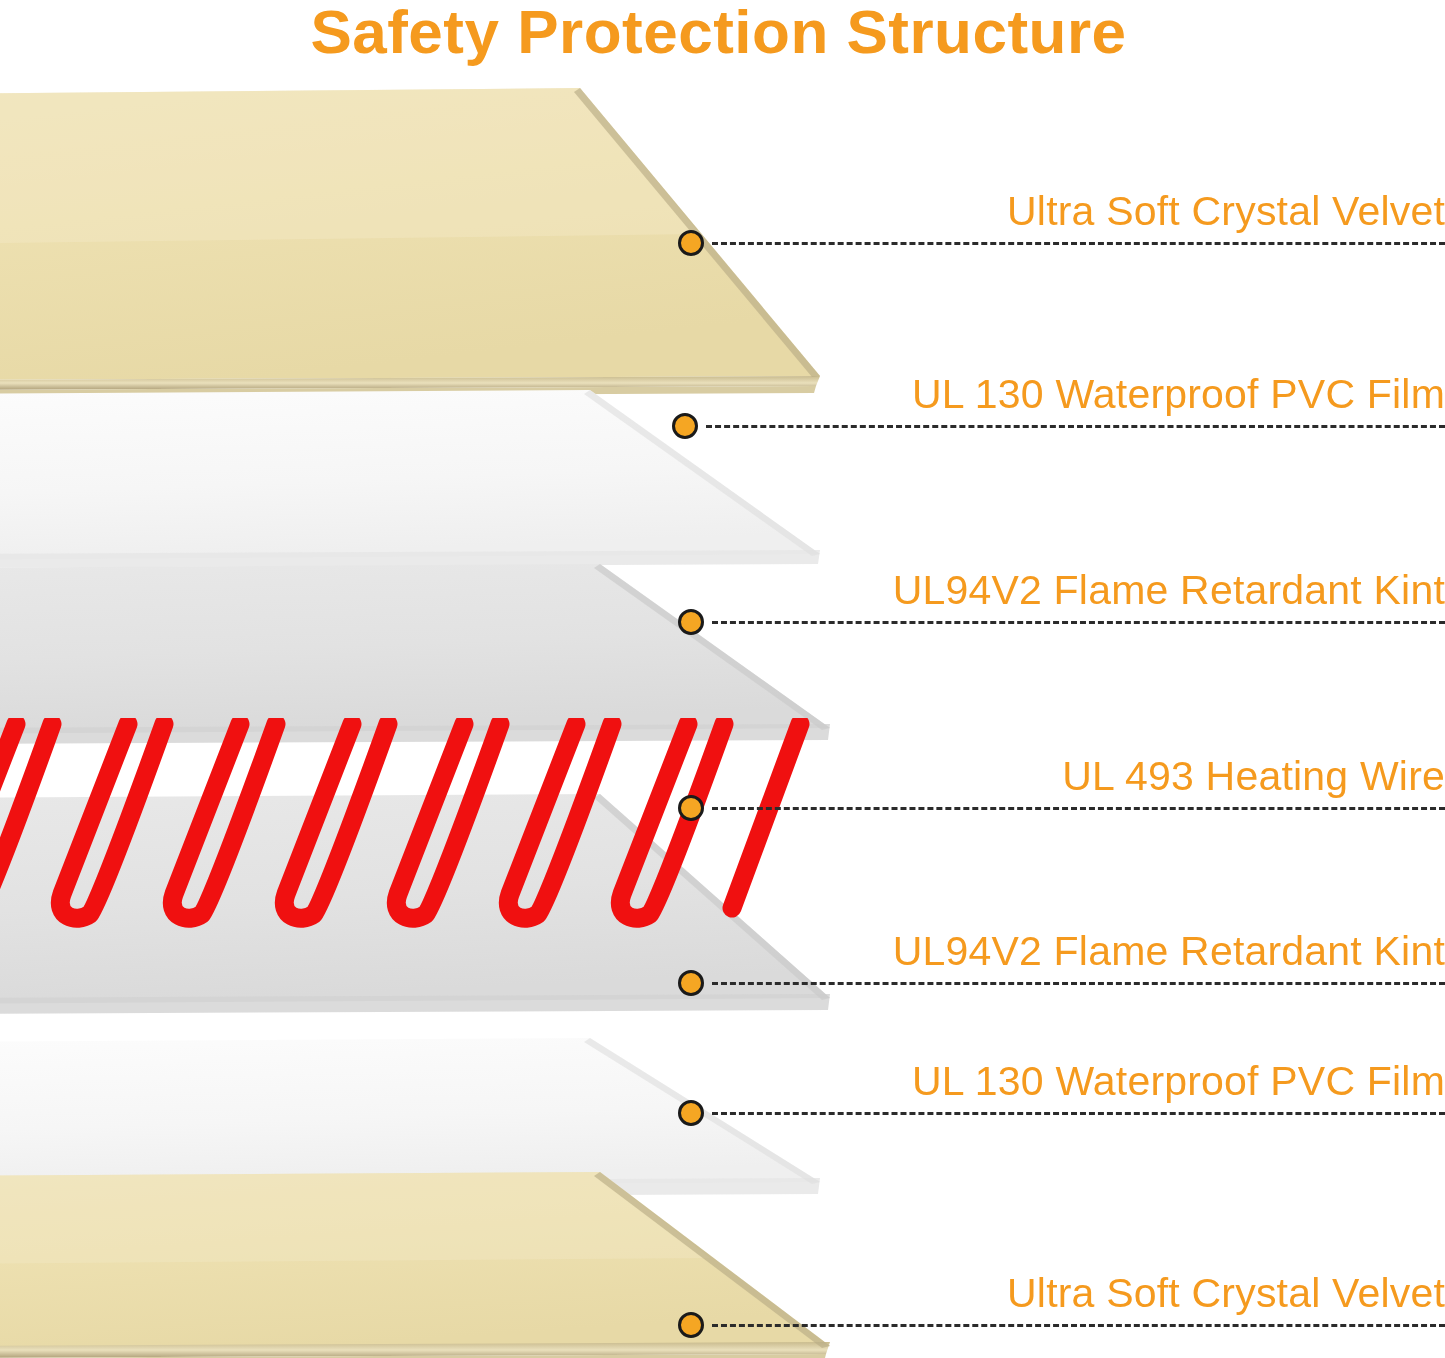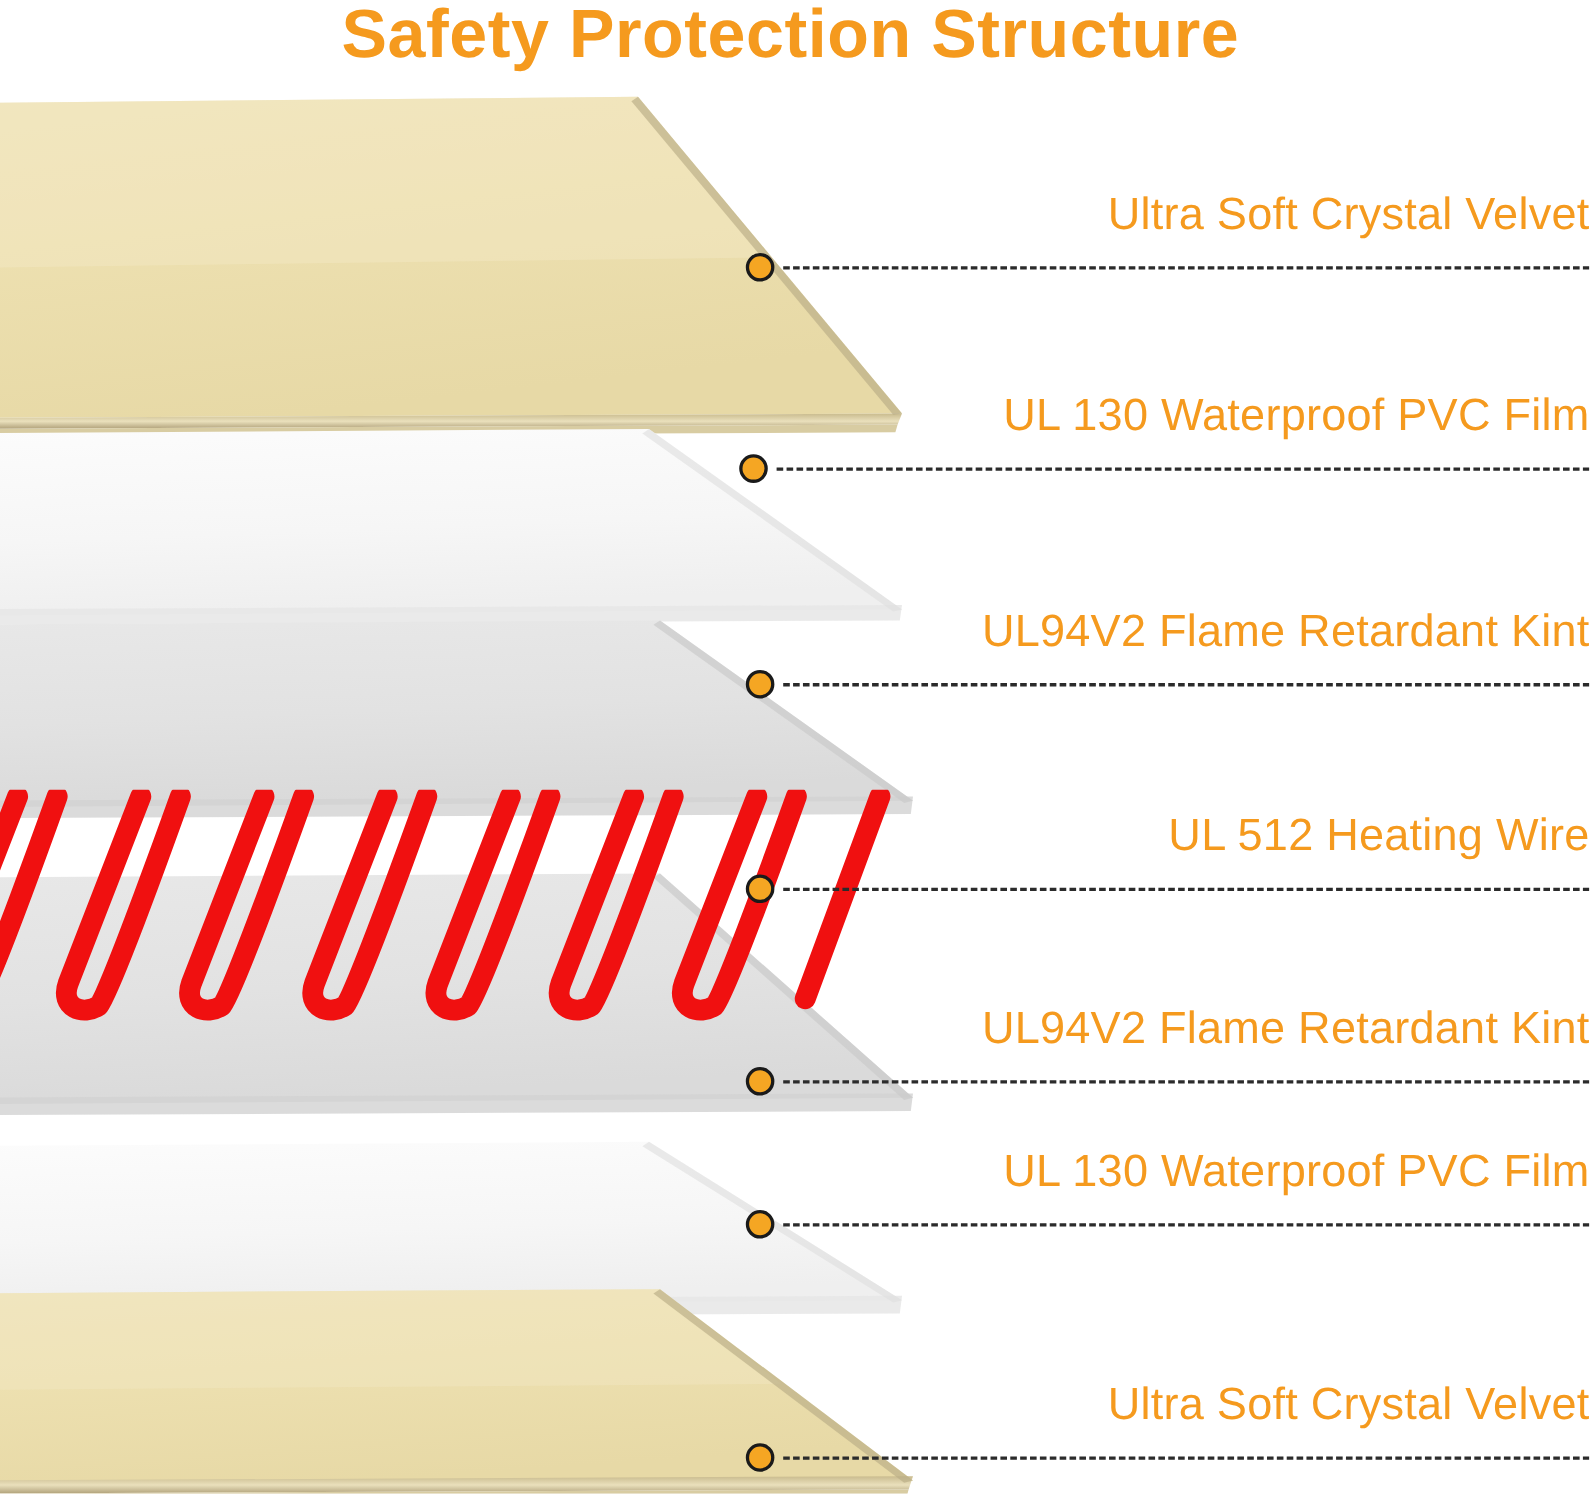--- a/index.html
+++ b/index.html
@@ -63,21 +63,21 @@
   .leader {
     position: absolute;
     top: -1px;
     height: 0;
     border-top: 3px dashed #2b2b2b;
     z-index: 25;
   }
 
   .callout-label {
     position: absolute;
-    bottom: 25px;
+    bottom: 8px;
     right: 0;
     font-size: 41px;
     color: #F59A1E;
     white-space: nowrap;
     letter-spacing: 0.2px;
     z-index: 26;
   }
 </style>
 </head>
 <body>
@@ -196,21 +196,21 @@
 
   <div class="callout" style="left:678px; top:622px; width:767px;">
     <span class="dot"></span>
     <span class="leader" style="left:34px; right:0;"></span>
     <span class="callout-label">UL94V2 Flame Retardant Kint</span>
   </div>
 
   <div class="callout" style="left:678px; top:808px; width:767px;">
     <span class="dot"></span>
     <span class="leader" style="left:34px; right:0;"></span>
-    <span class="callout-label">UL 512 Heating Wire</span>
+    <span class="callout-label">UL 493 Heating Wire</span>
   </div>
 
   <div class="callout" style="left:678px; top:983px; width:767px;">
     <span class="dot"></span>
     <span class="leader" style="left:34px; right:0;"></span>
     <span class="callout-label">UL94V2 Flame Retardant Kint</span>
   </div>
 
   <div class="callout" style="left:678px; top:1113px; width:767px;">
     <span class="dot"></span>

